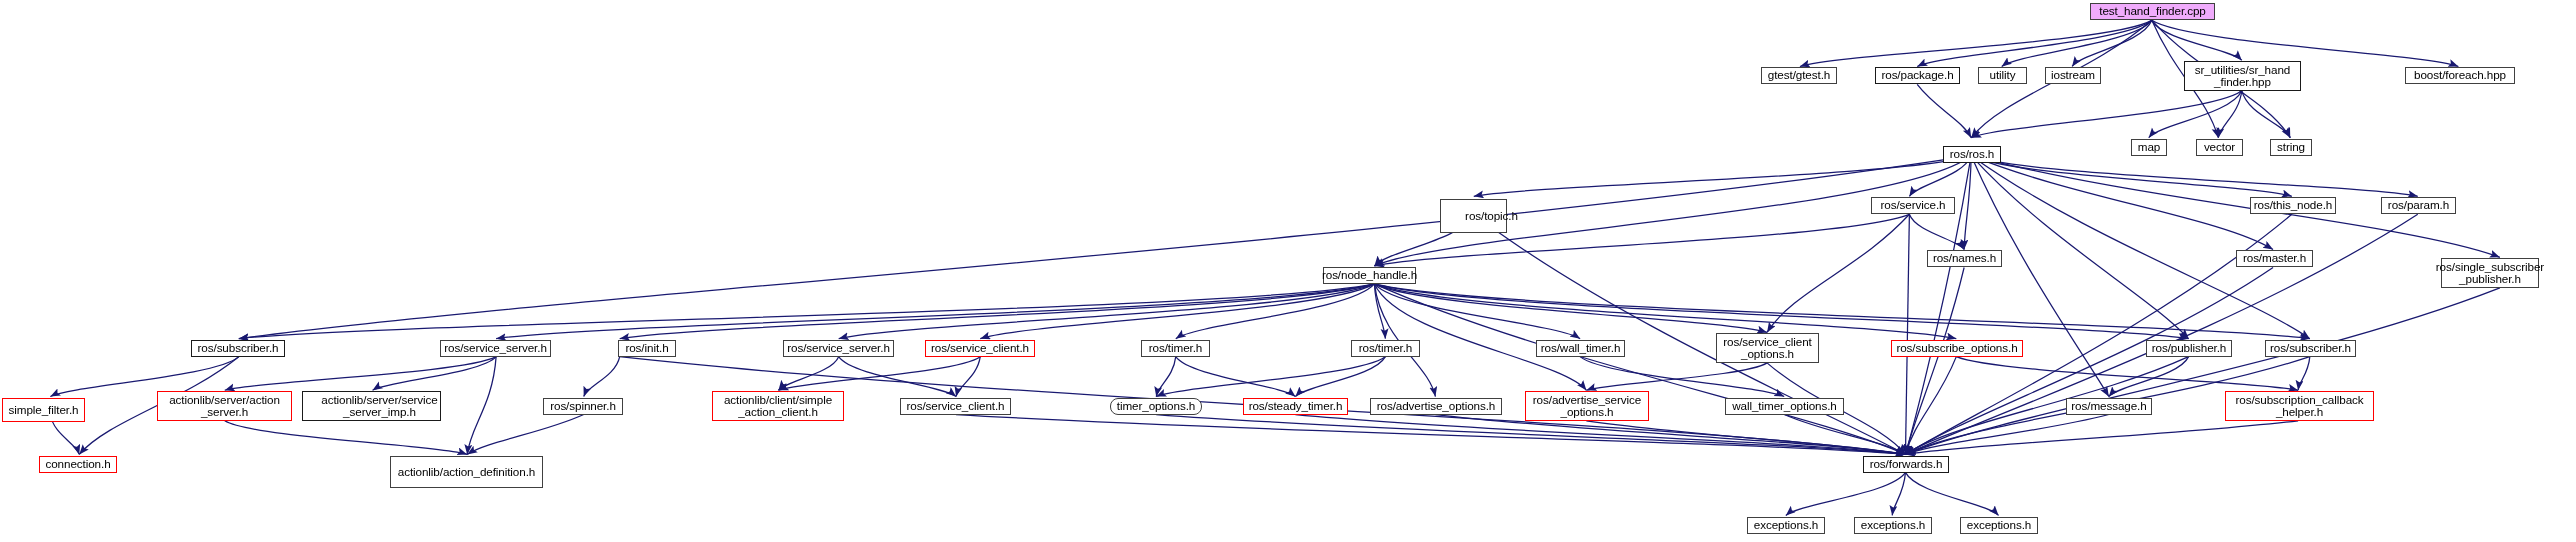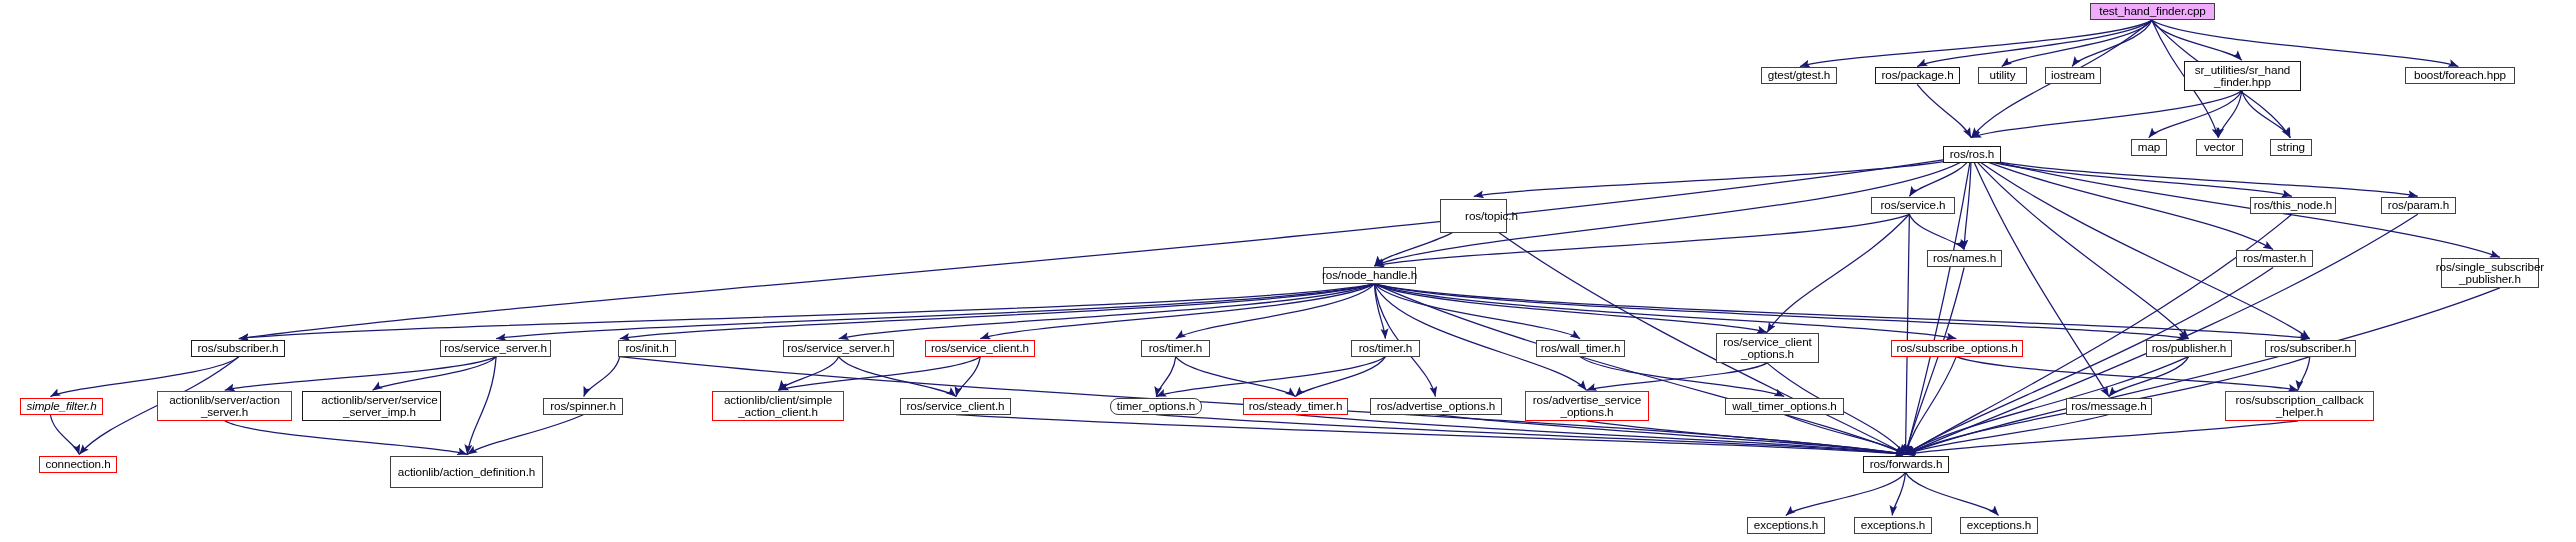--- a/index.html
+++ b/index.html
@@ -184,21 +184,21 @@
       <div class="node " style="left: 783px; top: 340px; width: 111px; height: 17px;">ros/service_server.h</div>
       <div class="node red" style="left: 925px; top: 340px; width: 110px; height: 17px;">ros/service_client.h</div>
       <div class="node " style="left: 1141px; top: 340px; width: 69px; height: 17px;">ros/timer.h</div>
       <div class="node " style="left: 1351px; top: 340px; width: 69px; height: 17px;">ros/timer.h</div>
       <div class="node " style="left: 1536px; top: 340px; width: 89px; height: 17px;">ros/wall_timer.h</div>
       <div class="node " style="left: 1716px; top: 333px; width: 103px; height: 30px;">ros/service_client
 _options.h</div>
       <div class="node red" style="left: 1891px; top: 340px; width: 132px; height: 17px;">ros/subscribe_options.h</div>
       <div class="node " style="left: 2146px; top: 340px; width: 86px; height: 17px;">ros/publisher.h</div>
       <div class="node " style="left: 2265px; top: 340px; width: 91px; height: 17px;">ros/subscriber.h</div>
-      <div class="node red" style="left: 20px; top: 398px; width: 83px; height: 17px; font-style: italic;">simple_filter.h</div>
+      <div class="node red" style="left: 2px; top: 398px; width: 83px; height: 24px;">simple_filter.h</div>
       <div class="node red" style="left: 157px; top: 391px; width: 135px; height: 30px;">actionlib/server/action
 _server.h</div>
       <div class="node thick" style="left: 302px; top: 391px; width: 139px; height: 30px; padding-left: 16px;">actionlib/server/service
 _server_imp.h</div>
       <div class="node " style="left: 543px; top: 398px; width: 80px; height: 17px;">ros/spinner.h</div>
       <div class="node red" style="left: 712px; top: 391px; width: 132px; height: 30px;">actionlib/client/simple
 _action_client.h</div>
       <div class="node " style="left: 900px; top: 398px; width: 111px; height: 17px;">ros/service_client.h</div>
       <div class="node " style="left: 1110px; top: 398px; width: 92px; height: 17px; border-radius: 8px;">timer_options.h</div>
       <div class="node red" style="left: 1243px; top: 398px; width: 105px; height: 17px;">ros/steady_timer.h</div>

